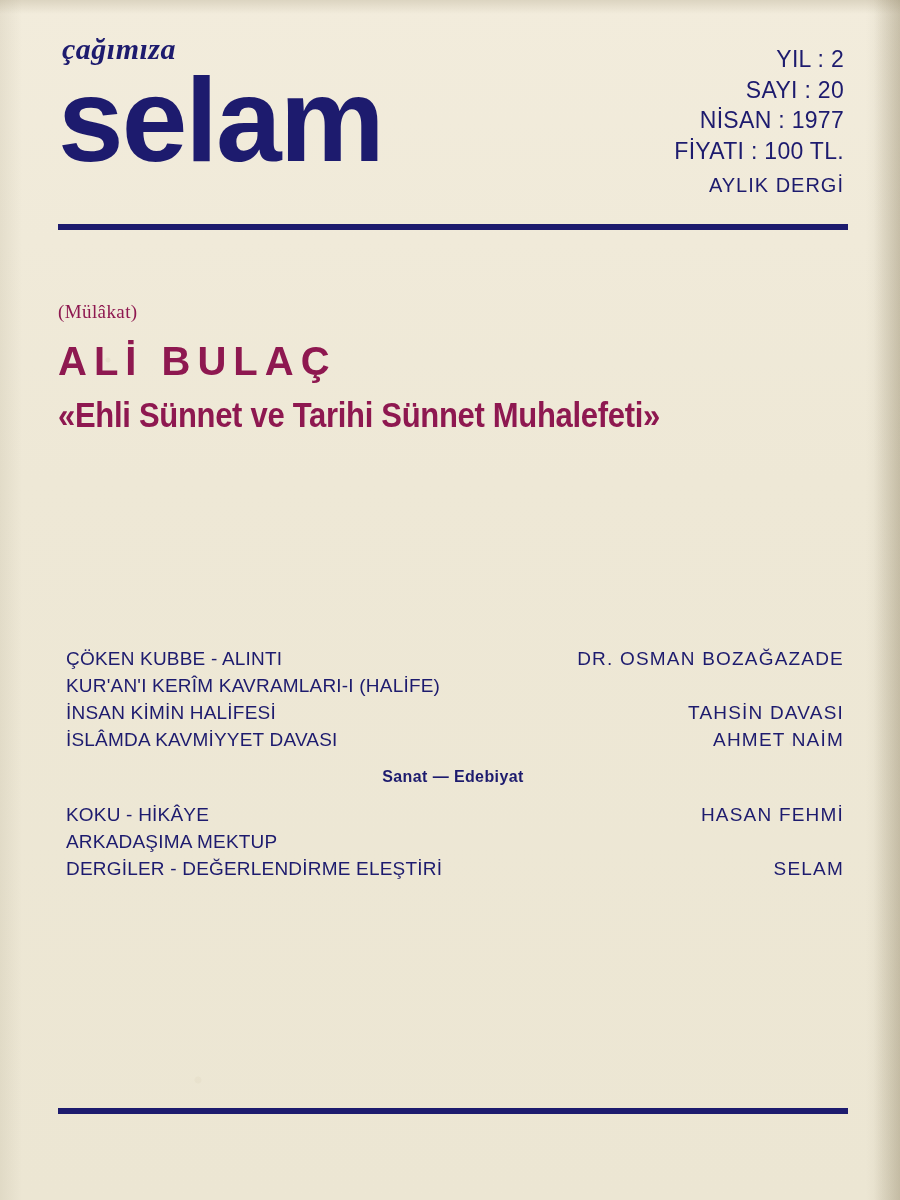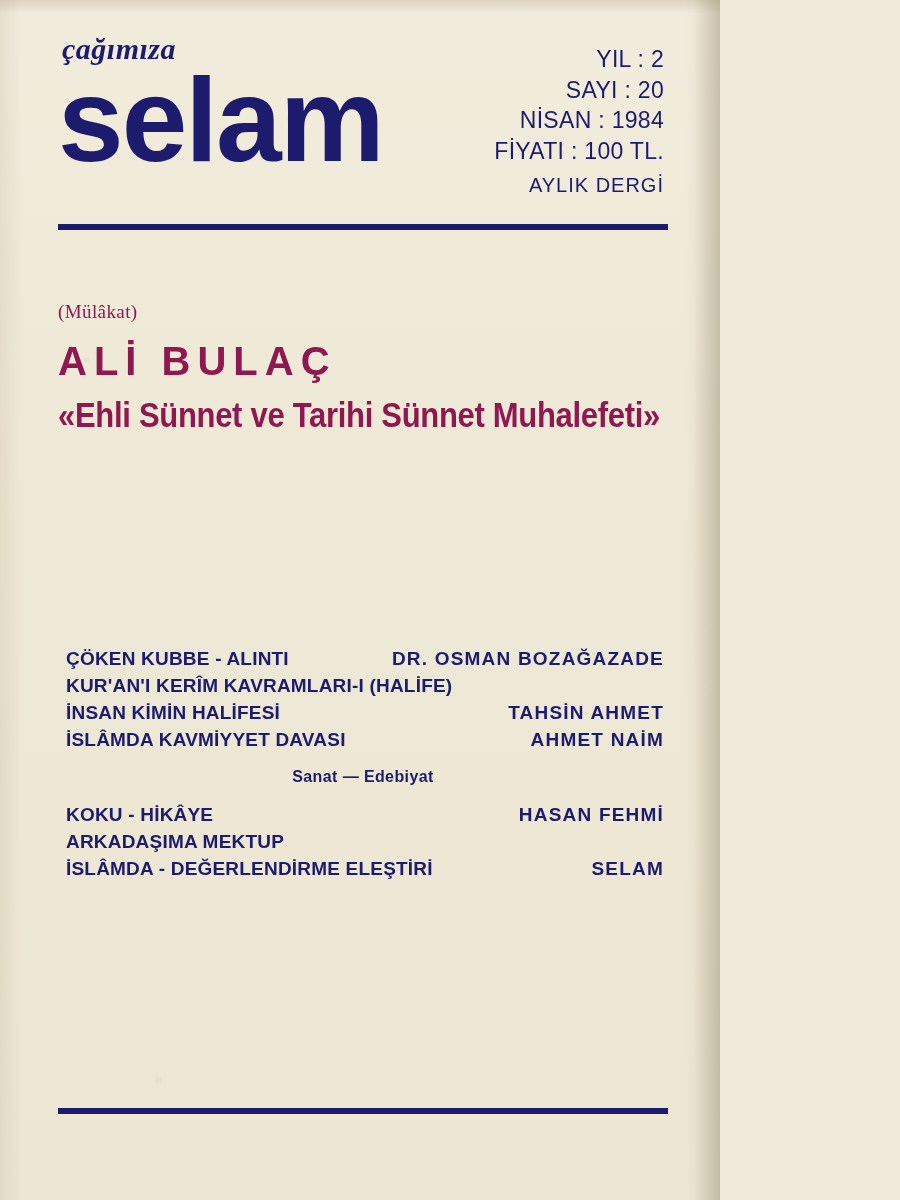--- a/index.html
+++ b/index.html
@@ -8,21 +8,21 @@
   }
   body {
     width: 900px;
     height: 1200px;
     background: #efeada;
     font-family: "Liberation Sans", sans-serif;
     overflow: hidden;
   }
   .page {
     position: relative;
-    width: 720px;
+    width: 900px;
     height: 1200px;
     background:
       linear-gradient(90deg, rgba(120,110,80,0.10) 0px, rgba(255,255,255,0) 22px),
       linear-gradient(270deg, rgba(120,110,80,0.16) 0px, rgba(255,255,255,0) 34px),
       linear-gradient(180deg, #f2ecdc 0%, #eee8d6 40%, #ece6d3 100%);
     box-sizing: border-box;
   }
   
   .page:before {
     content: "";
@@ -138,21 +138,21 @@
 
   
   .contents {
     margin-top: 214px;
     color: #1d1b6e;
   }
   .toc-row {
     display: flex;
     justify-content: space-between;
     align-items: baseline;
-    font-weight: bold;
+    font-weight: normal;
     font-size: 19px;
     line-height: 1.42;
     letter-spacing: 0.2px;
   }
   .toc-left {
     text-align: left;
     padding-left: 8px;
   }
   .toc-right {
     text-align: right;
@@ -189,21 +189,21 @@
 
   <div class="content">
 
     <div class="masthead">
       <div class="brand-top">çağımıza</div>
       <div class="brand-main">selam</div>
 
       <div class="issue-block">
         <div>YIL : 2</div>
         <div>SAYI : 20</div>
-        <div>NİSAN : 1984</div>
+        <div>NİSAN : 1977</div>
         <div>FİYATI : 100 TL.</div>
         <div>AYLIK DERGİ</div>
       </div>
     </div>
 
     <div class="rule-top"></div>
 
     <div class="feature">
       <div class="feature-kicker">(Mülâkat)</div>
       <div class="feature-name">ALİ BULAÇ</div>
@@ -216,40 +216,40 @@
         <div class="toc-row">
           <span class="toc-left">ÇÖKEN KUBBE - ALINTI</span>
           <span class="toc-right">DR. OSMAN BOZAĞAZADE</span>
         </div>
         <div class="toc-row">
           <span class="toc-left">KUR'AN'I KERÎM KAVRAMLARI-I (HALİFE)</span>
           <span class="toc-right"></span>
         </div>
         <div class="toc-row">
           <span class="toc-left">İNSAN KİMİN HALİFESİ</span>
-          <span class="toc-right">TAHSİN AHMET</span>
+          <span class="toc-right">TAHSİN DAVASI</span>
         </div>
         <div class="toc-row">
           <span class="toc-left">İSLÂMDA KAVMİYYET DAVASI</span>
           <span class="toc-right">AHMET NAİM</span>
         </div>
       </div>
 
       <div class="section-sep">Sanat — Edebiyat</div>
 
       <div class="group-2">
         <div class="toc-row">
           <span class="toc-left">KOKU - HİKÂYE</span>
           <span class="toc-right">HASAN FEHMİ</span>
         </div>
         <div class="toc-row">
           <span class="toc-left">ARKADAŞIMA MEKTUP</span>
         </div>
         <div class="toc-row">
-          <span class="toc-left">İSLÂMDA - DEĞERLENDİRME ELEŞTİRİ</span>
+          <span class="toc-left">DERGİLER - DEĞERLENDİRME ELEŞTİRİ</span>
           <span class="toc-right">SELAM</span>
         </div>
       </div>
 
     </div>
   </div>
 
   <div class="rule-bottom"></div>
 </div>
 

